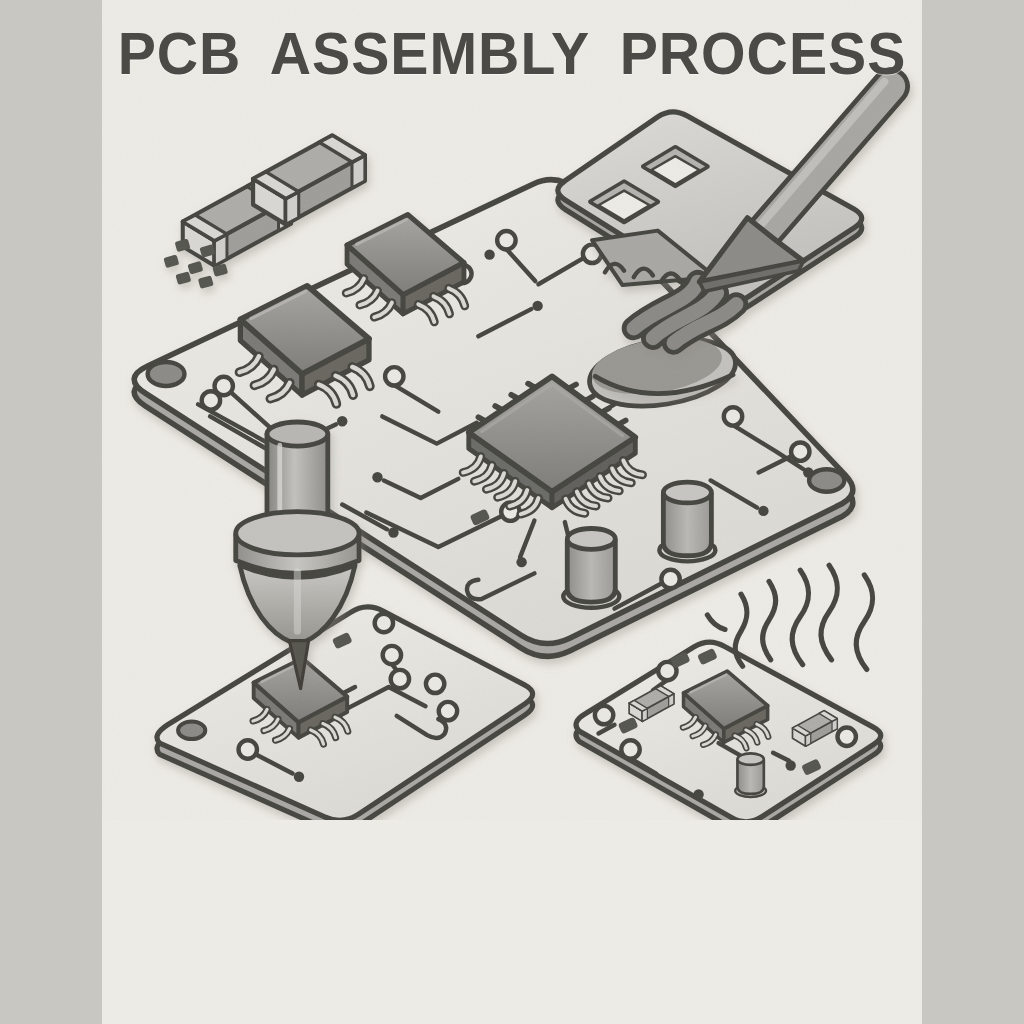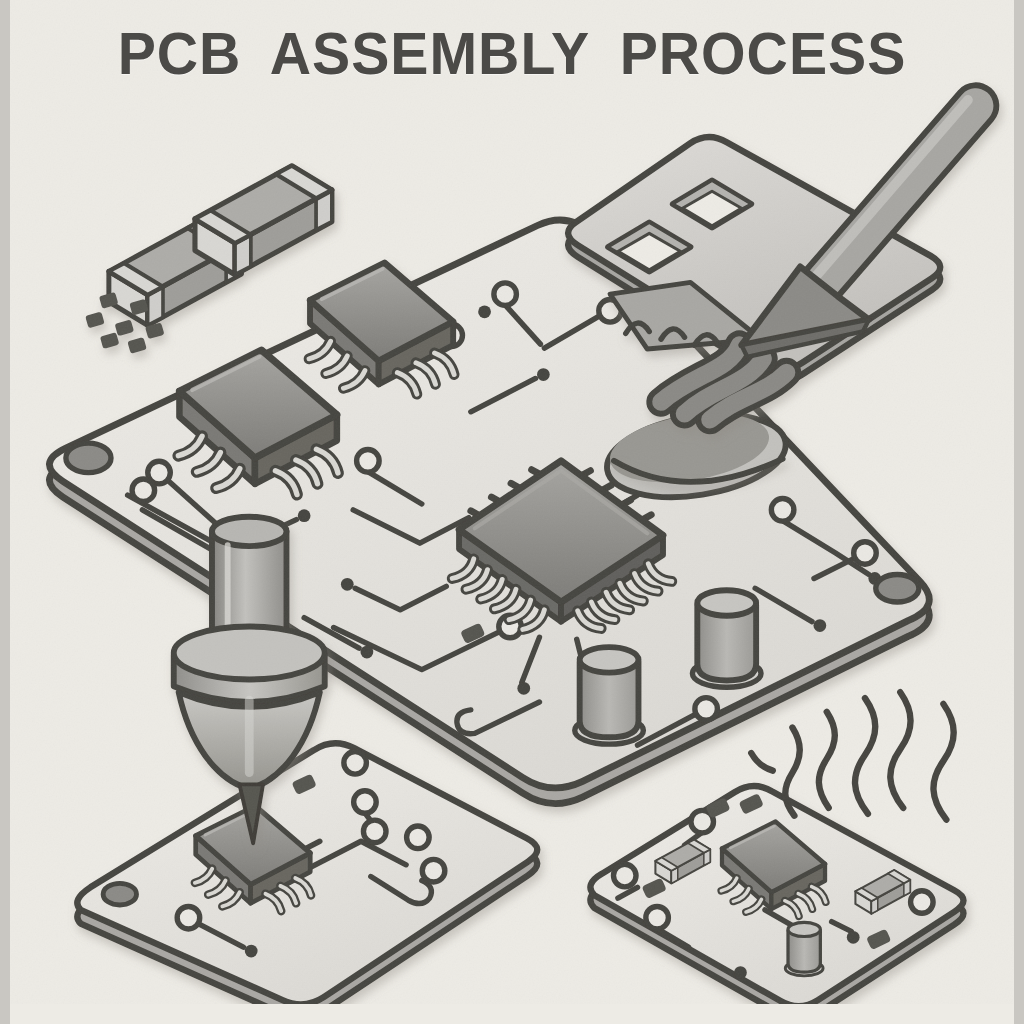--- a/index.html
+++ b/index.html
@@ -1,17 +1,17 @@
 <!DOCTYPE html>
 <html><head>
 <meta charset="utf-8">
 <style>
   html,body{margin:0;padding:0;}
   body{background:#c9c7c2;font-family:"Liberation Sans",sans-serif;}
-  #stage{position:relative;width:1004px;height:1024px;margin:0 auto;background:#edebe5;overflow:hidden;}
+  #stage{position:relative;width:820px;height:1024px;margin:0 auto;background:#edebe5;overflow:hidden;}
   #art{position:absolute;inset:0;}
   h1#title{
     position:absolute;top:20px;left:0;right:0;margin:0;
     text-align:center;font-weight:700;font-size:59px;letter-spacing:1px;word-spacing:14px;
     color:#4b4a47;transform:scaleX(.97);
     font-family:"Liberation Sans",sans-serif;
     text-shadow:0 1px 0 rgba(255,255,255,.5);
     user-select:none;
   }
   .outl{stroke:#45443f;stroke-linejoin:round;stroke-linecap:round;}

